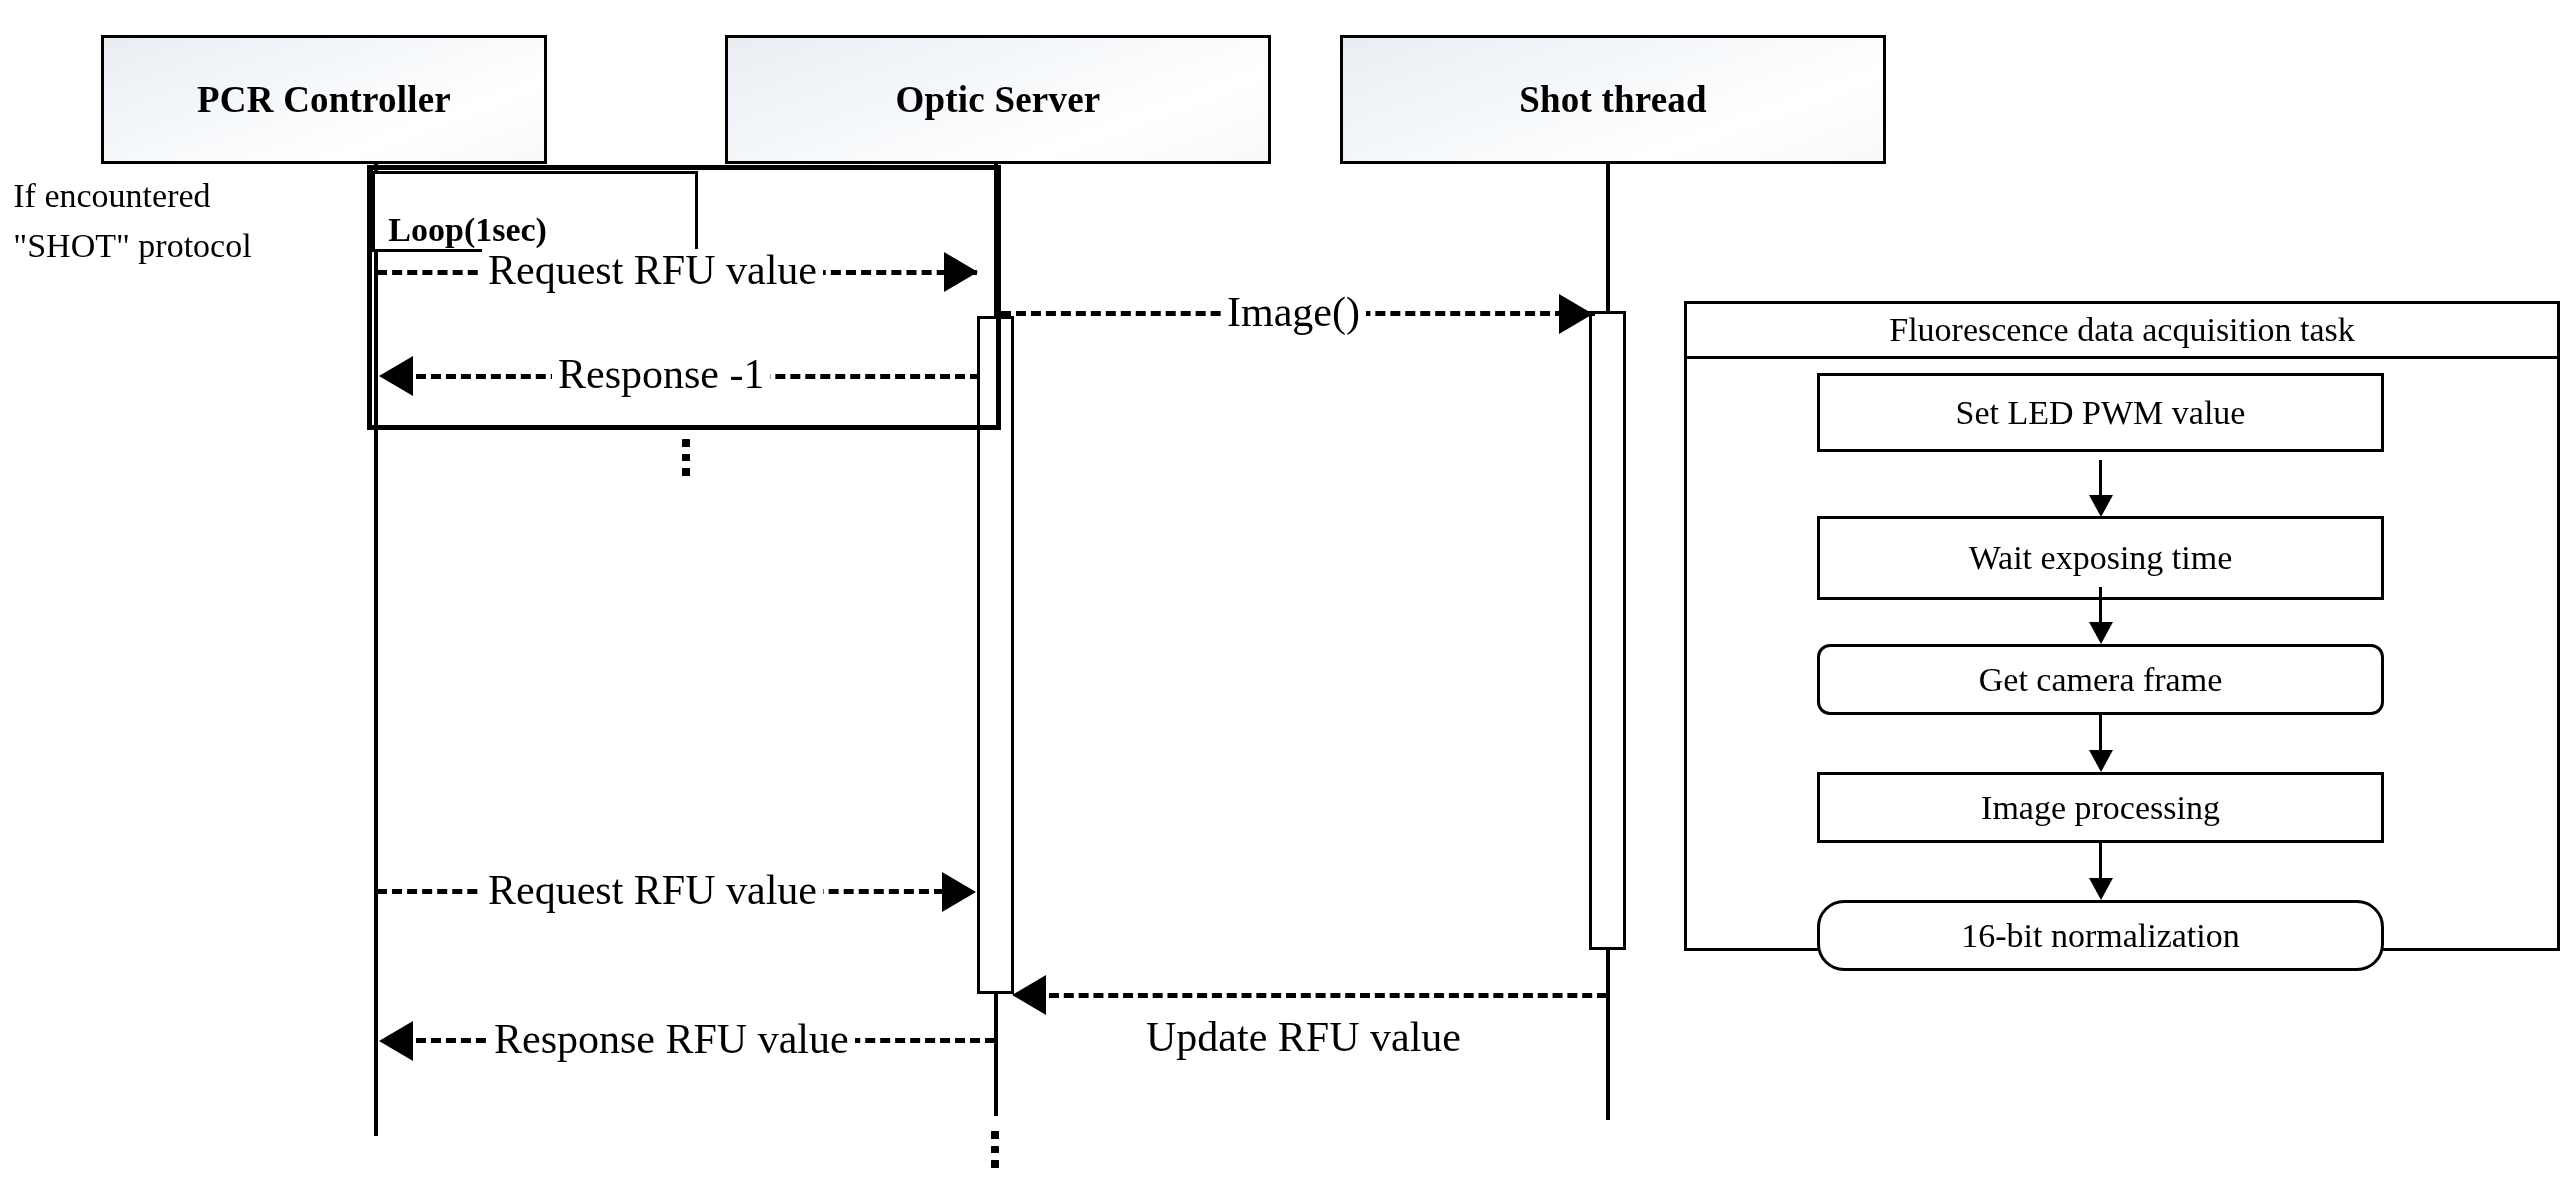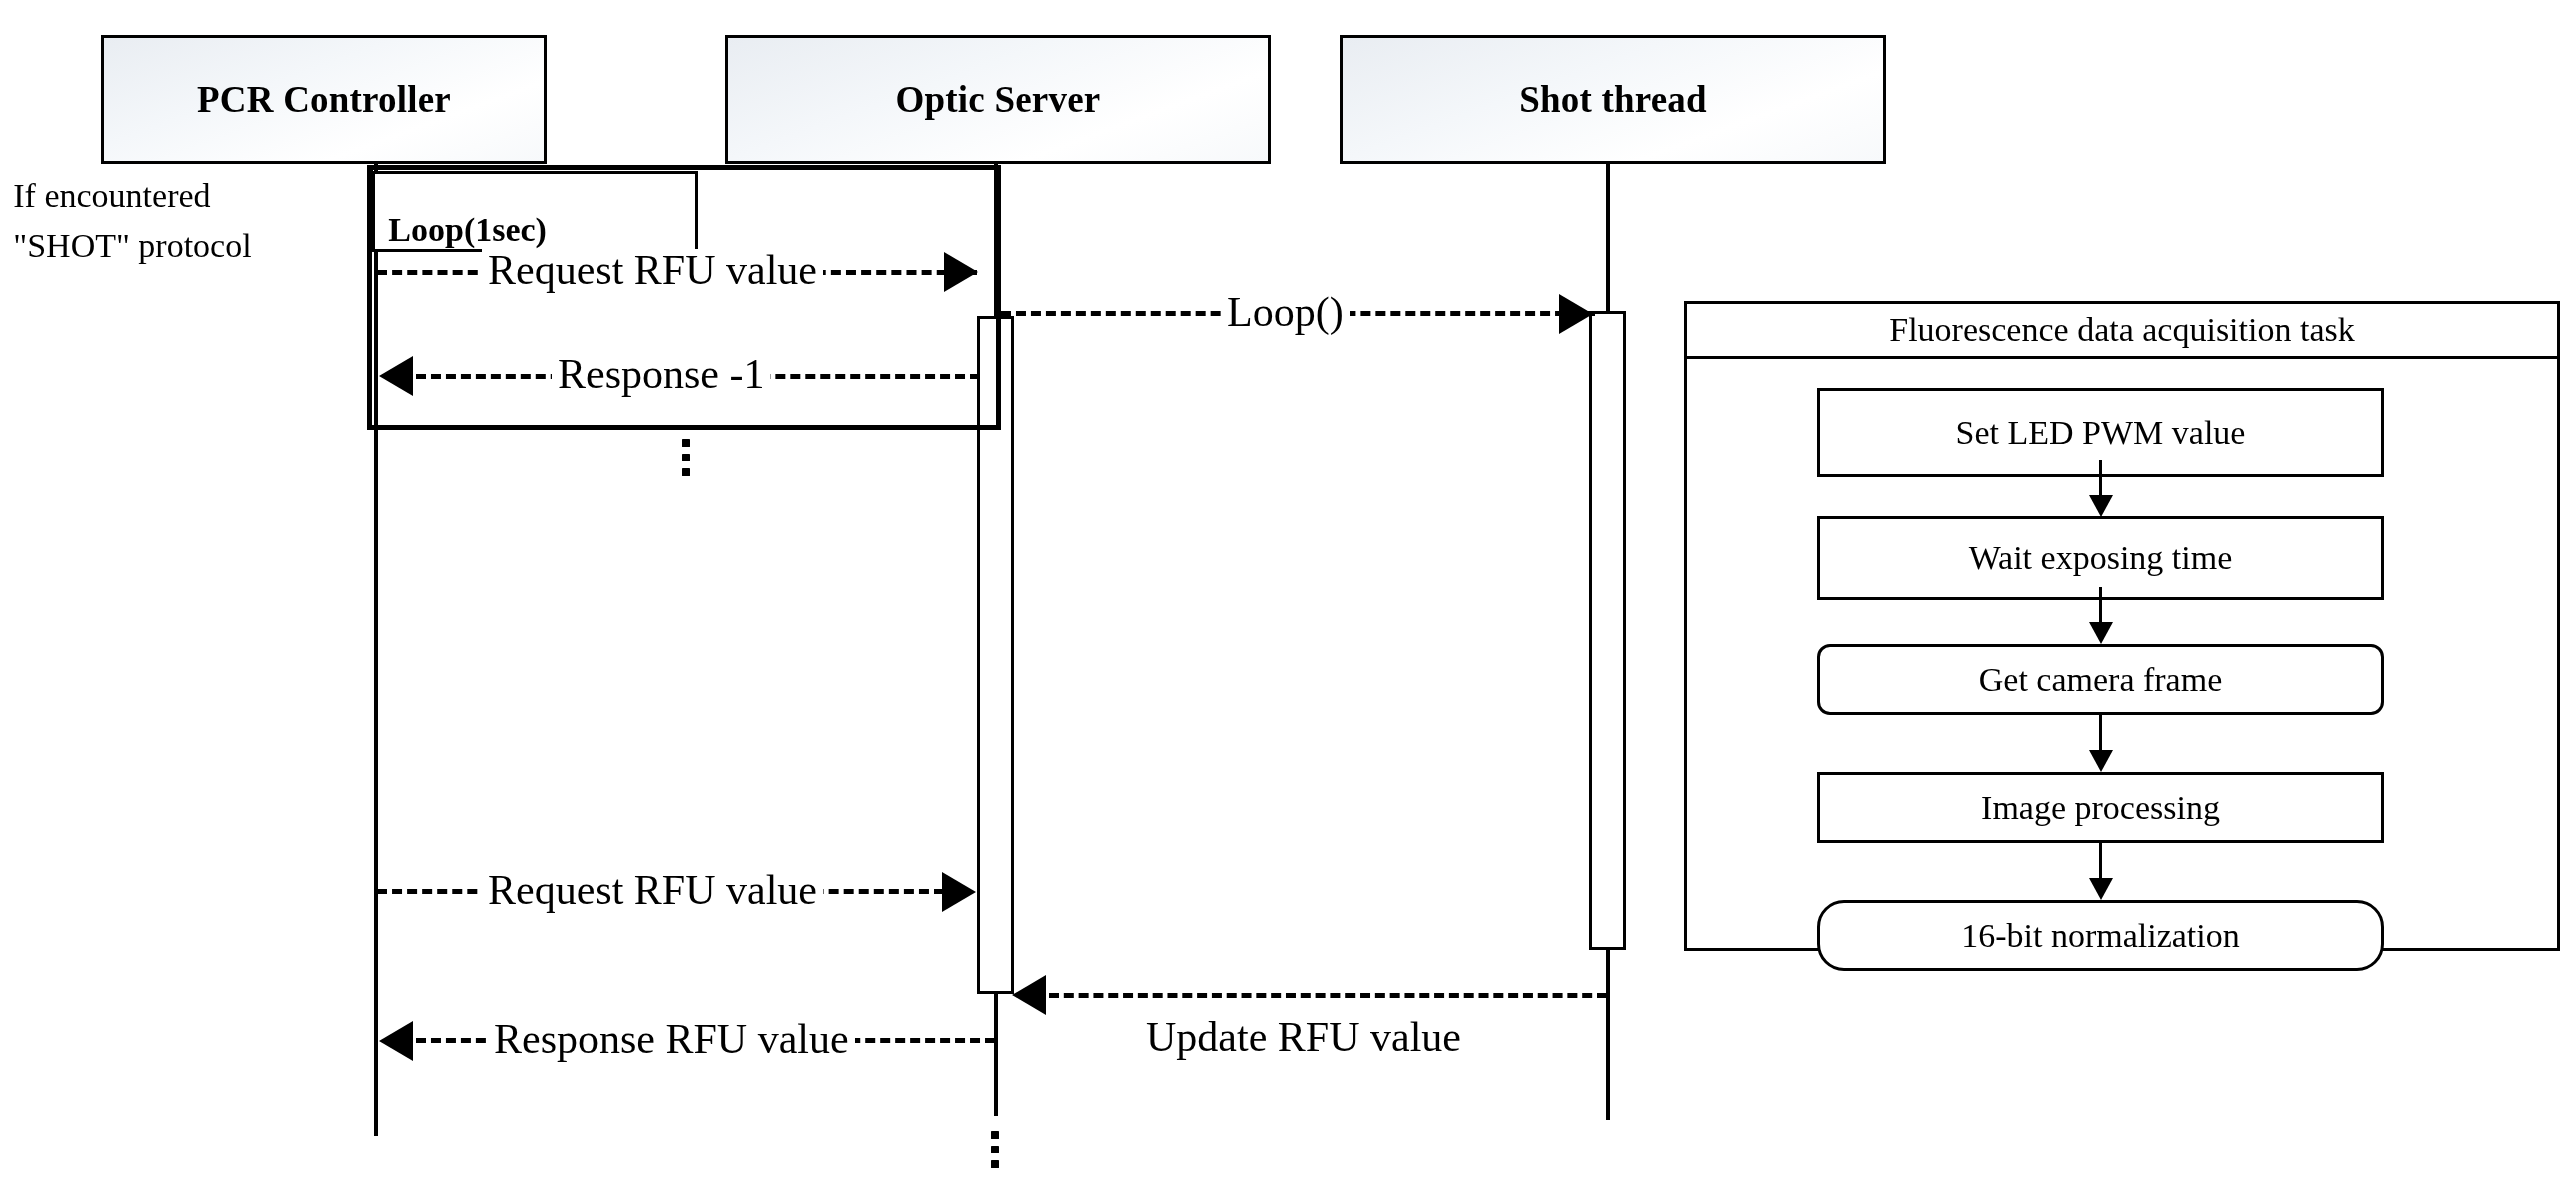--- a/index.html
+++ b/index.html
@@ -94,21 +94,21 @@
   <div class="looplabel" style="left:372px;top:171px;width:326px;height:81px;align-items:flex-end;">
     <span>Loop(1sec)</span>
   </div>
 
   <div class="msgline" style="left:377px;top:270px;width:600px;"></div>
   <div class="arrowR" style="left:944px;top:252px;"></div>
   <div class="msglabel" style="left:482px;top:249px;">Request RFU value</div>
 
   <div class="msgline" style="left:1001px;top:311px;width:594px;"></div>
   <div class="arrowR" style="left:1559px;top:294px;"></div>
-  <div class="msglabel" style="left:1221px;top:291px;">Loop()</div>
+  <div class="msglabel" style="left:1221px;top:291px;">Image()</div>
 
   <div class="msgline" style="left:416px;top:374px;width:564px;"></div>
   <div class="arrowL" style="left:379px;top:356px;"></div>
   <div class="msglabel" style="left:552px;top:353px;">Response -1</div>
 
   <div class="vdots" style="left:682px;top:439px;width:8.4px;height:37px;">
     <i></i>
     <i></i>
     <i></i>
   </div>
@@ -128,21 +128,21 @@
   <div class="vdots" style="left:991px;top:1131px;width:8.4px;height:37px;">
     <i></i>
     <i></i>
     <i></i>
   </div>
 
   <div class="taskbox" style="left:1684px;top:301px;width:876px;height:650px;">
 
     <div class="tasktitle">Fluorescence data acquisition task</div>
 
-    <div class="stepbox" style="left:130px;top:84px;width:567px;height:89px;">
+    <div class="stepbox" style="left:130px;top:69px;width:567px;height:79px;">
       <span>Set LED PWM value</span>
     </div>
     <div class="stemline" style="left:412px;top:156px;height:37px;"></div>
     <div class="stemhead" style="left:402px;top:191px;"></div>
 
     <div class="stepbox" style="left:130px;top:212px;width:567px;height:84px;">
       <span>Wait exposing time</span>
     </div>
     <div class="stemline" style="left:412px;top:283px;height:37px;"></div>
     <div class="stemhead" style="left:402px;top:318px;"></div>

